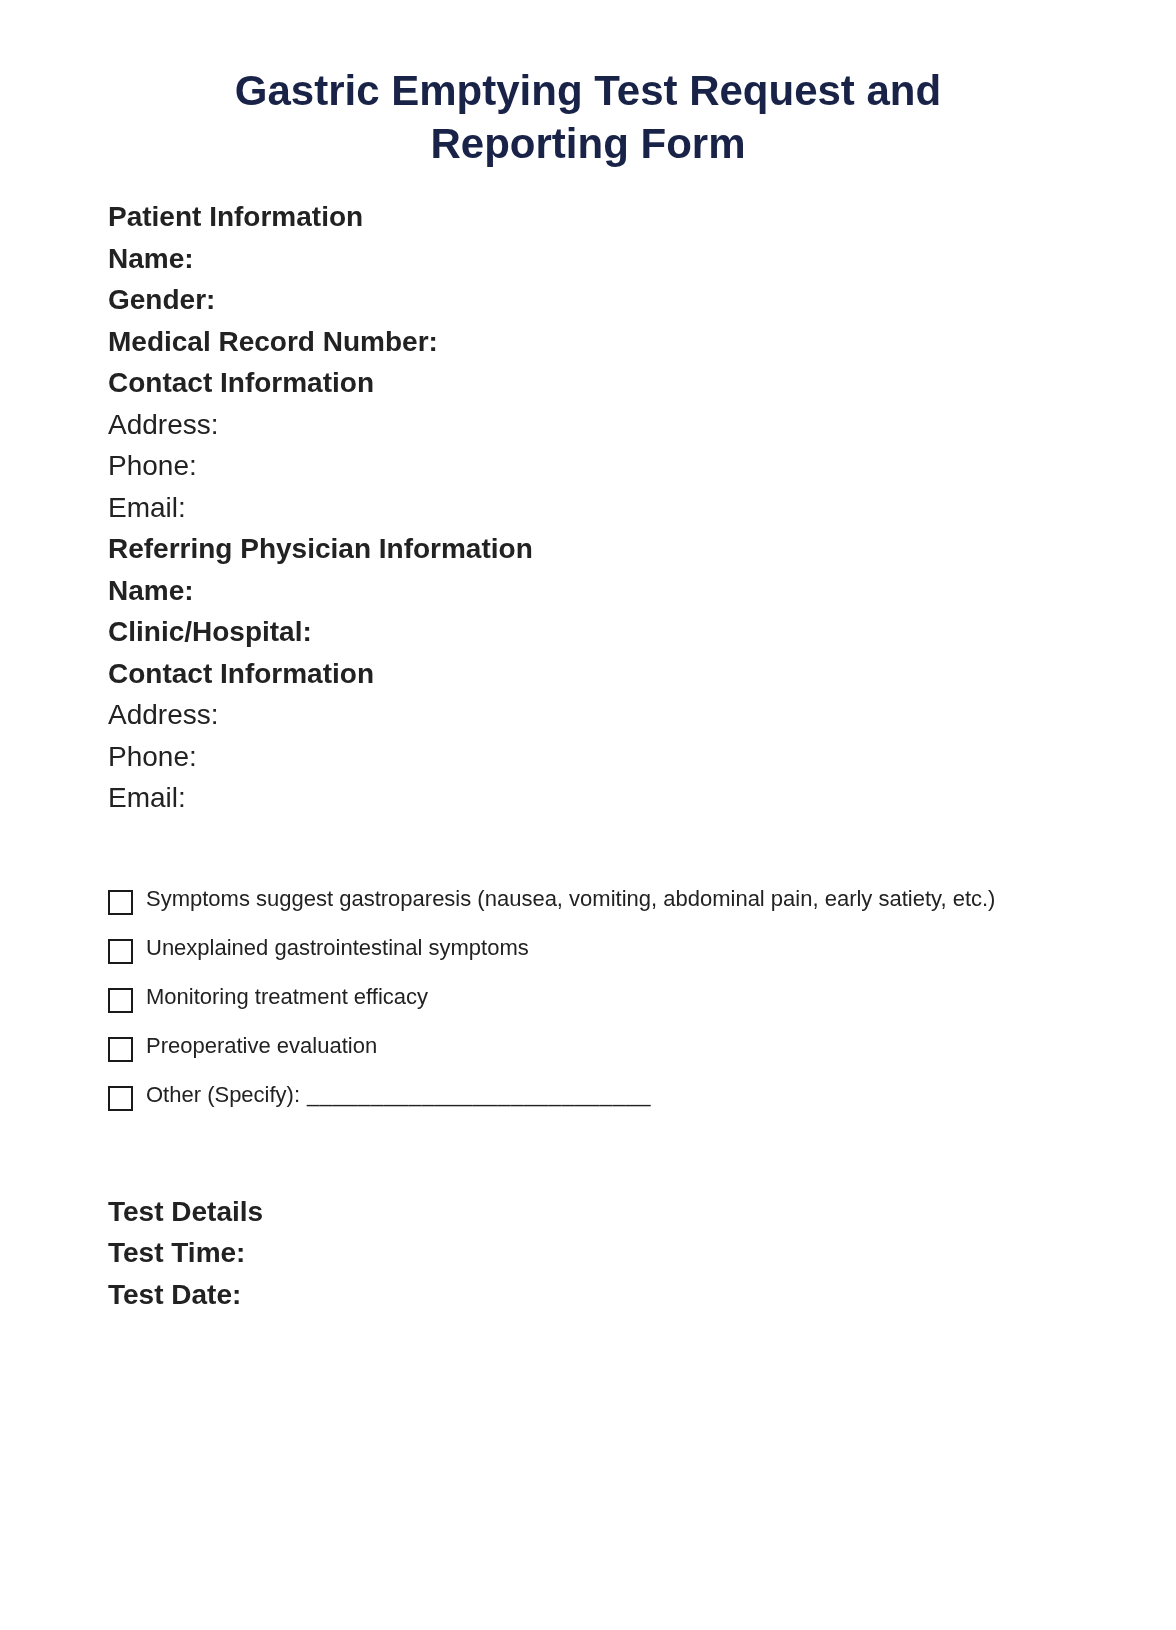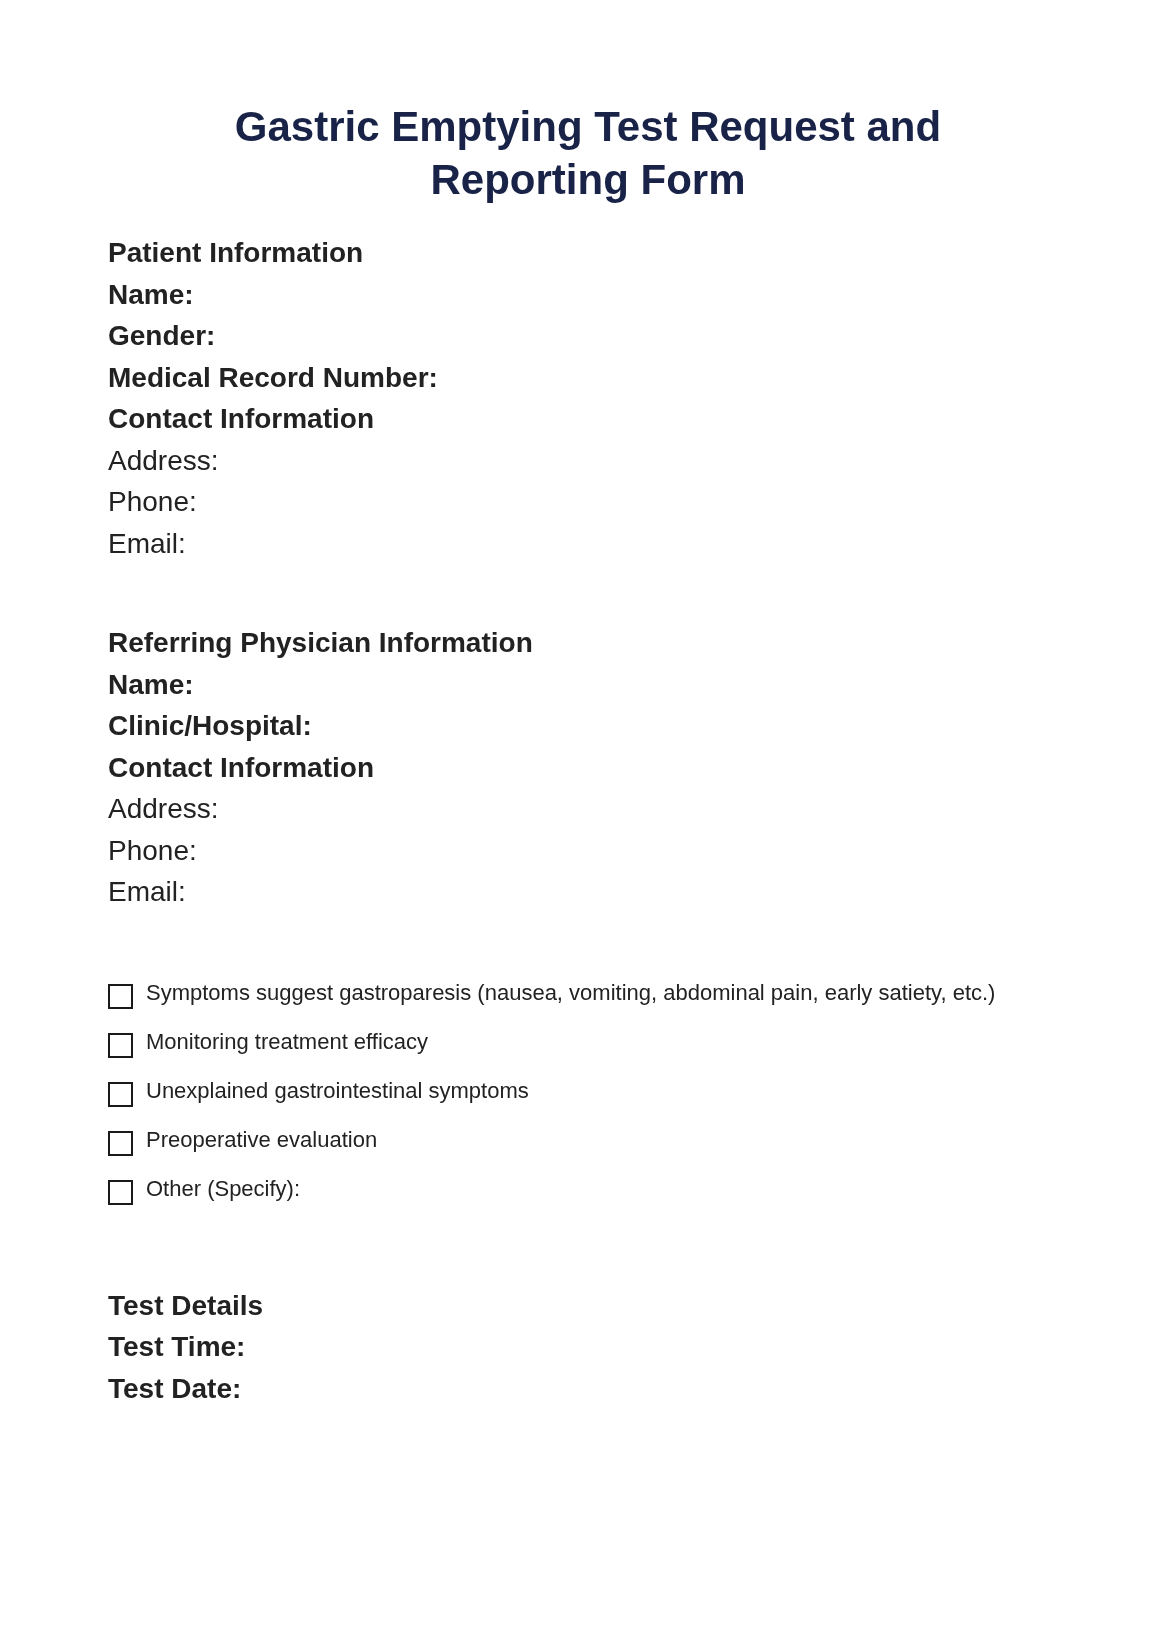--- a/index.html
+++ b/index.html
@@ -19,33 +19,33 @@
     overflow: hidden;
     font-family: "Liberation Sans", sans-serif;
     color: var(--text-color);
   }
   .page {
     width: 1176px;
     height: 1630px;
     padding: 0 108px;
   }
   .doc-title {
-    margin: 12px;
-    padding-top: 88px;
+    margin: 0;
+    padding-top: 64px;
     text-align: center;
     color: var(--title-color);
     font-size: 42px;
     line-height: 53px;
     font-weight: bold;
     letter-spacing: 0px;
   }
   .doc-title .title-line { display: block; }
   .section { margin: 0; }
   .sec-patient  { margin-top: 26px; }
-  .sec-referring { margin-top: 58px; }
+  .sec-referring { }
   .sec-reason   { margin-top: 55px; }
   .sec-test     { margin-top: 72px; }
   .row {
     margin: 0;
     font-size: 28px;
     line-height: 41.5px;
     font-weight: normal;
     color: var(--text-color);
   }
   .row.bold { font-weight: bold; }
@@ -111,36 +111,37 @@
 
   <section class="section sec-reason">
 
     <div class="check-row">
       <span class="checkbox"></span>
       <span class="check-label">Symptoms suggest gastroparesis (nausea, vomiting, abdominal pain, early satiety, etc.)</span>
     </div>
 
     <div class="check-row">
       <span class="checkbox"></span>
-      <span class="check-label">Monitoring treatment efficacy</span>
+      <span class="check-label">Unexplained gastrointestinal symptoms</span>
     </div>
 
     <div class="check-row">
       <span class="checkbox"></span>
-      <span class="check-label">Unexplained gastrointestinal symptoms</span>
+      <span class="check-label">Monitoring treatment efficacy</span>
     </div>
 
     <div class="check-row">
       <span class="checkbox"></span>
       <span class="check-label">Preoperative evaluation</span>
     </div>
 
     <div class="check-row">
       <span class="checkbox"></span>
       <span class="check-label">Other (Specify):</span>
+      <span class="blank-line">___________________________</span>
     </div>
   </section>
 
   <section class="section sec-test">
     <p class="row bold">Test Details</p>
     <p class="row bold">Test Time:</p>
     <p class="row bold">Test Date:</p>
   </section>
 
 </div>

